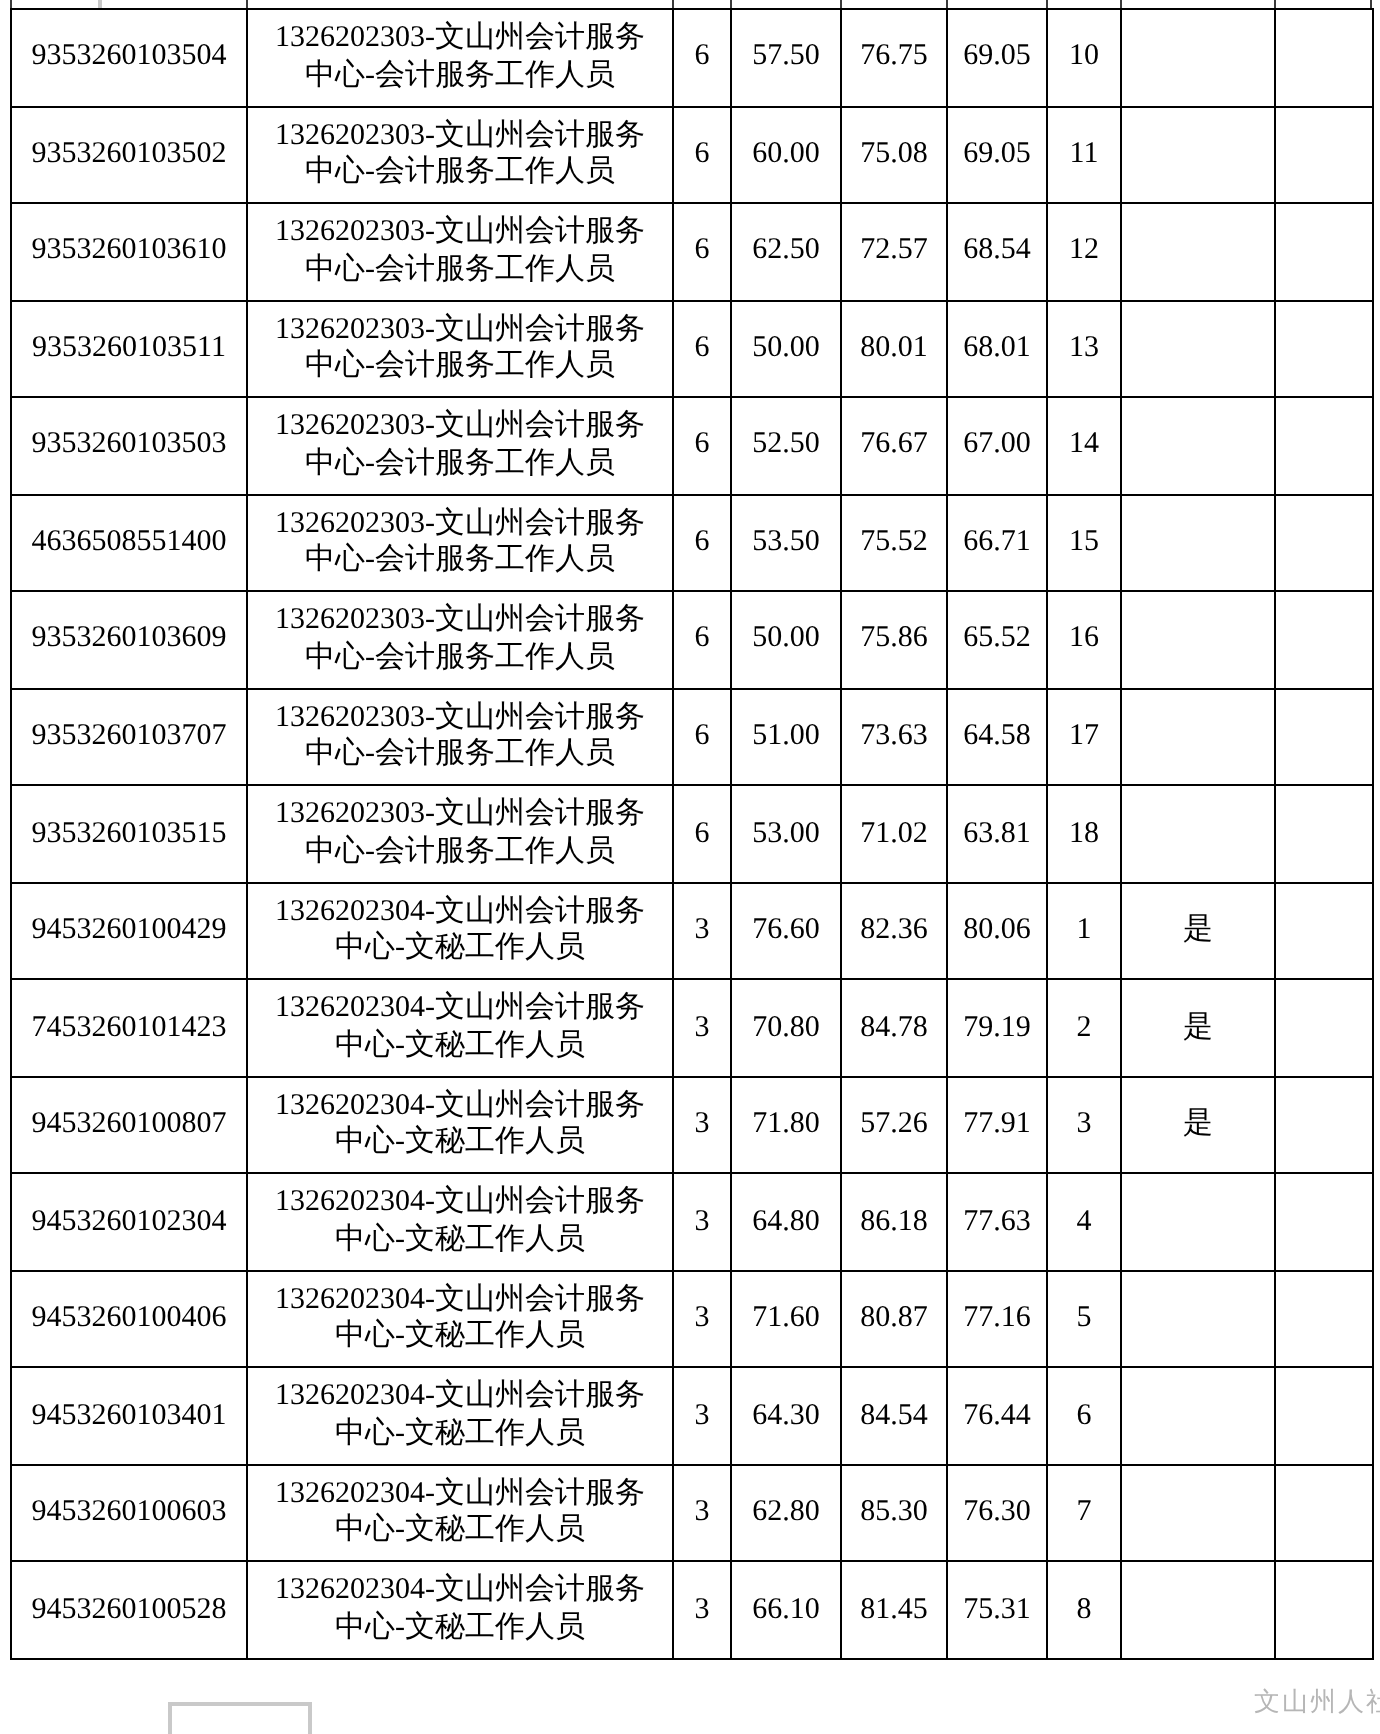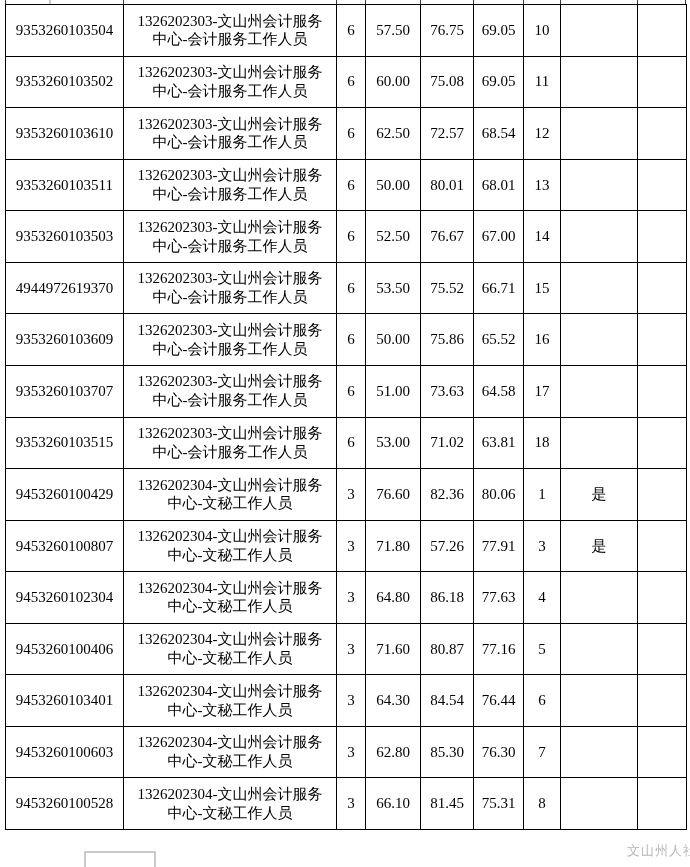--- a/index.html
+++ b/index.html
@@ -164,21 +164,21 @@
           </td>
           <td class="cell-plan">6</td>
           <td class="cell-score1">52.50</td>
           <td class="cell-score2">76.67</td>
           <td class="cell-total">67.00</td>
           <td class="cell-rank">14</td>
           <td class="cell-hired"></td>
           <td class="cell-note"></td>
         </tr>
         <tr>
-          <td class="cell-id">4944972619370</td>
+          <td class="cell-id">4636508551400</td>
           <td class="cell-position">
             <span class="pos-line">1326202303-文山州会计服务</span>
             <span class="pos-line">中心-会计服务工作人员</span>
           </td>
           <td class="cell-plan">6</td>
           <td class="cell-score1">53.50</td>
           <td class="cell-score2">75.52</td>
           <td class="cell-total">66.71</td>
           <td class="cell-rank">15</td>
           <td class="cell-hired"></td>
@@ -234,20 +234,34 @@
           </td>
           <td class="cell-plan">3</td>
           <td class="cell-score1">76.60</td>
           <td class="cell-score2">82.36</td>
           <td class="cell-total">80.06</td>
           <td class="cell-rank">1</td>
           <td class="cell-hired">是</td>
           <td class="cell-note"></td>
         </tr>
         <tr>
+          <td class="cell-id">7453260101423</td>
+          <td class="cell-position">
+            <span class="pos-line">1326202304-文山州会计服务</span>
+            <span class="pos-line">中心-文秘工作人员</span>
+          </td>
+          <td class="cell-plan">3</td>
+          <td class="cell-score1">70.80</td>
+          <td class="cell-score2">84.78</td>
+          <td class="cell-total">79.19</td>
+          <td class="cell-rank">2</td>
+          <td class="cell-hired">是</td>
+          <td class="cell-note"></td>
+        </tr>
+        <tr>
           <td class="cell-id">9453260100807</td>
           <td class="cell-position">
             <span class="pos-line">1326202304-文山州会计服务</span>
             <span class="pos-line">中心-文秘工作人员</span>
           </td>
           <td class="cell-plan">3</td>
           <td class="cell-score1">71.80</td>
           <td class="cell-score2">57.26</td>
           <td class="cell-total">77.91</td>
           <td class="cell-rank">3</td>

